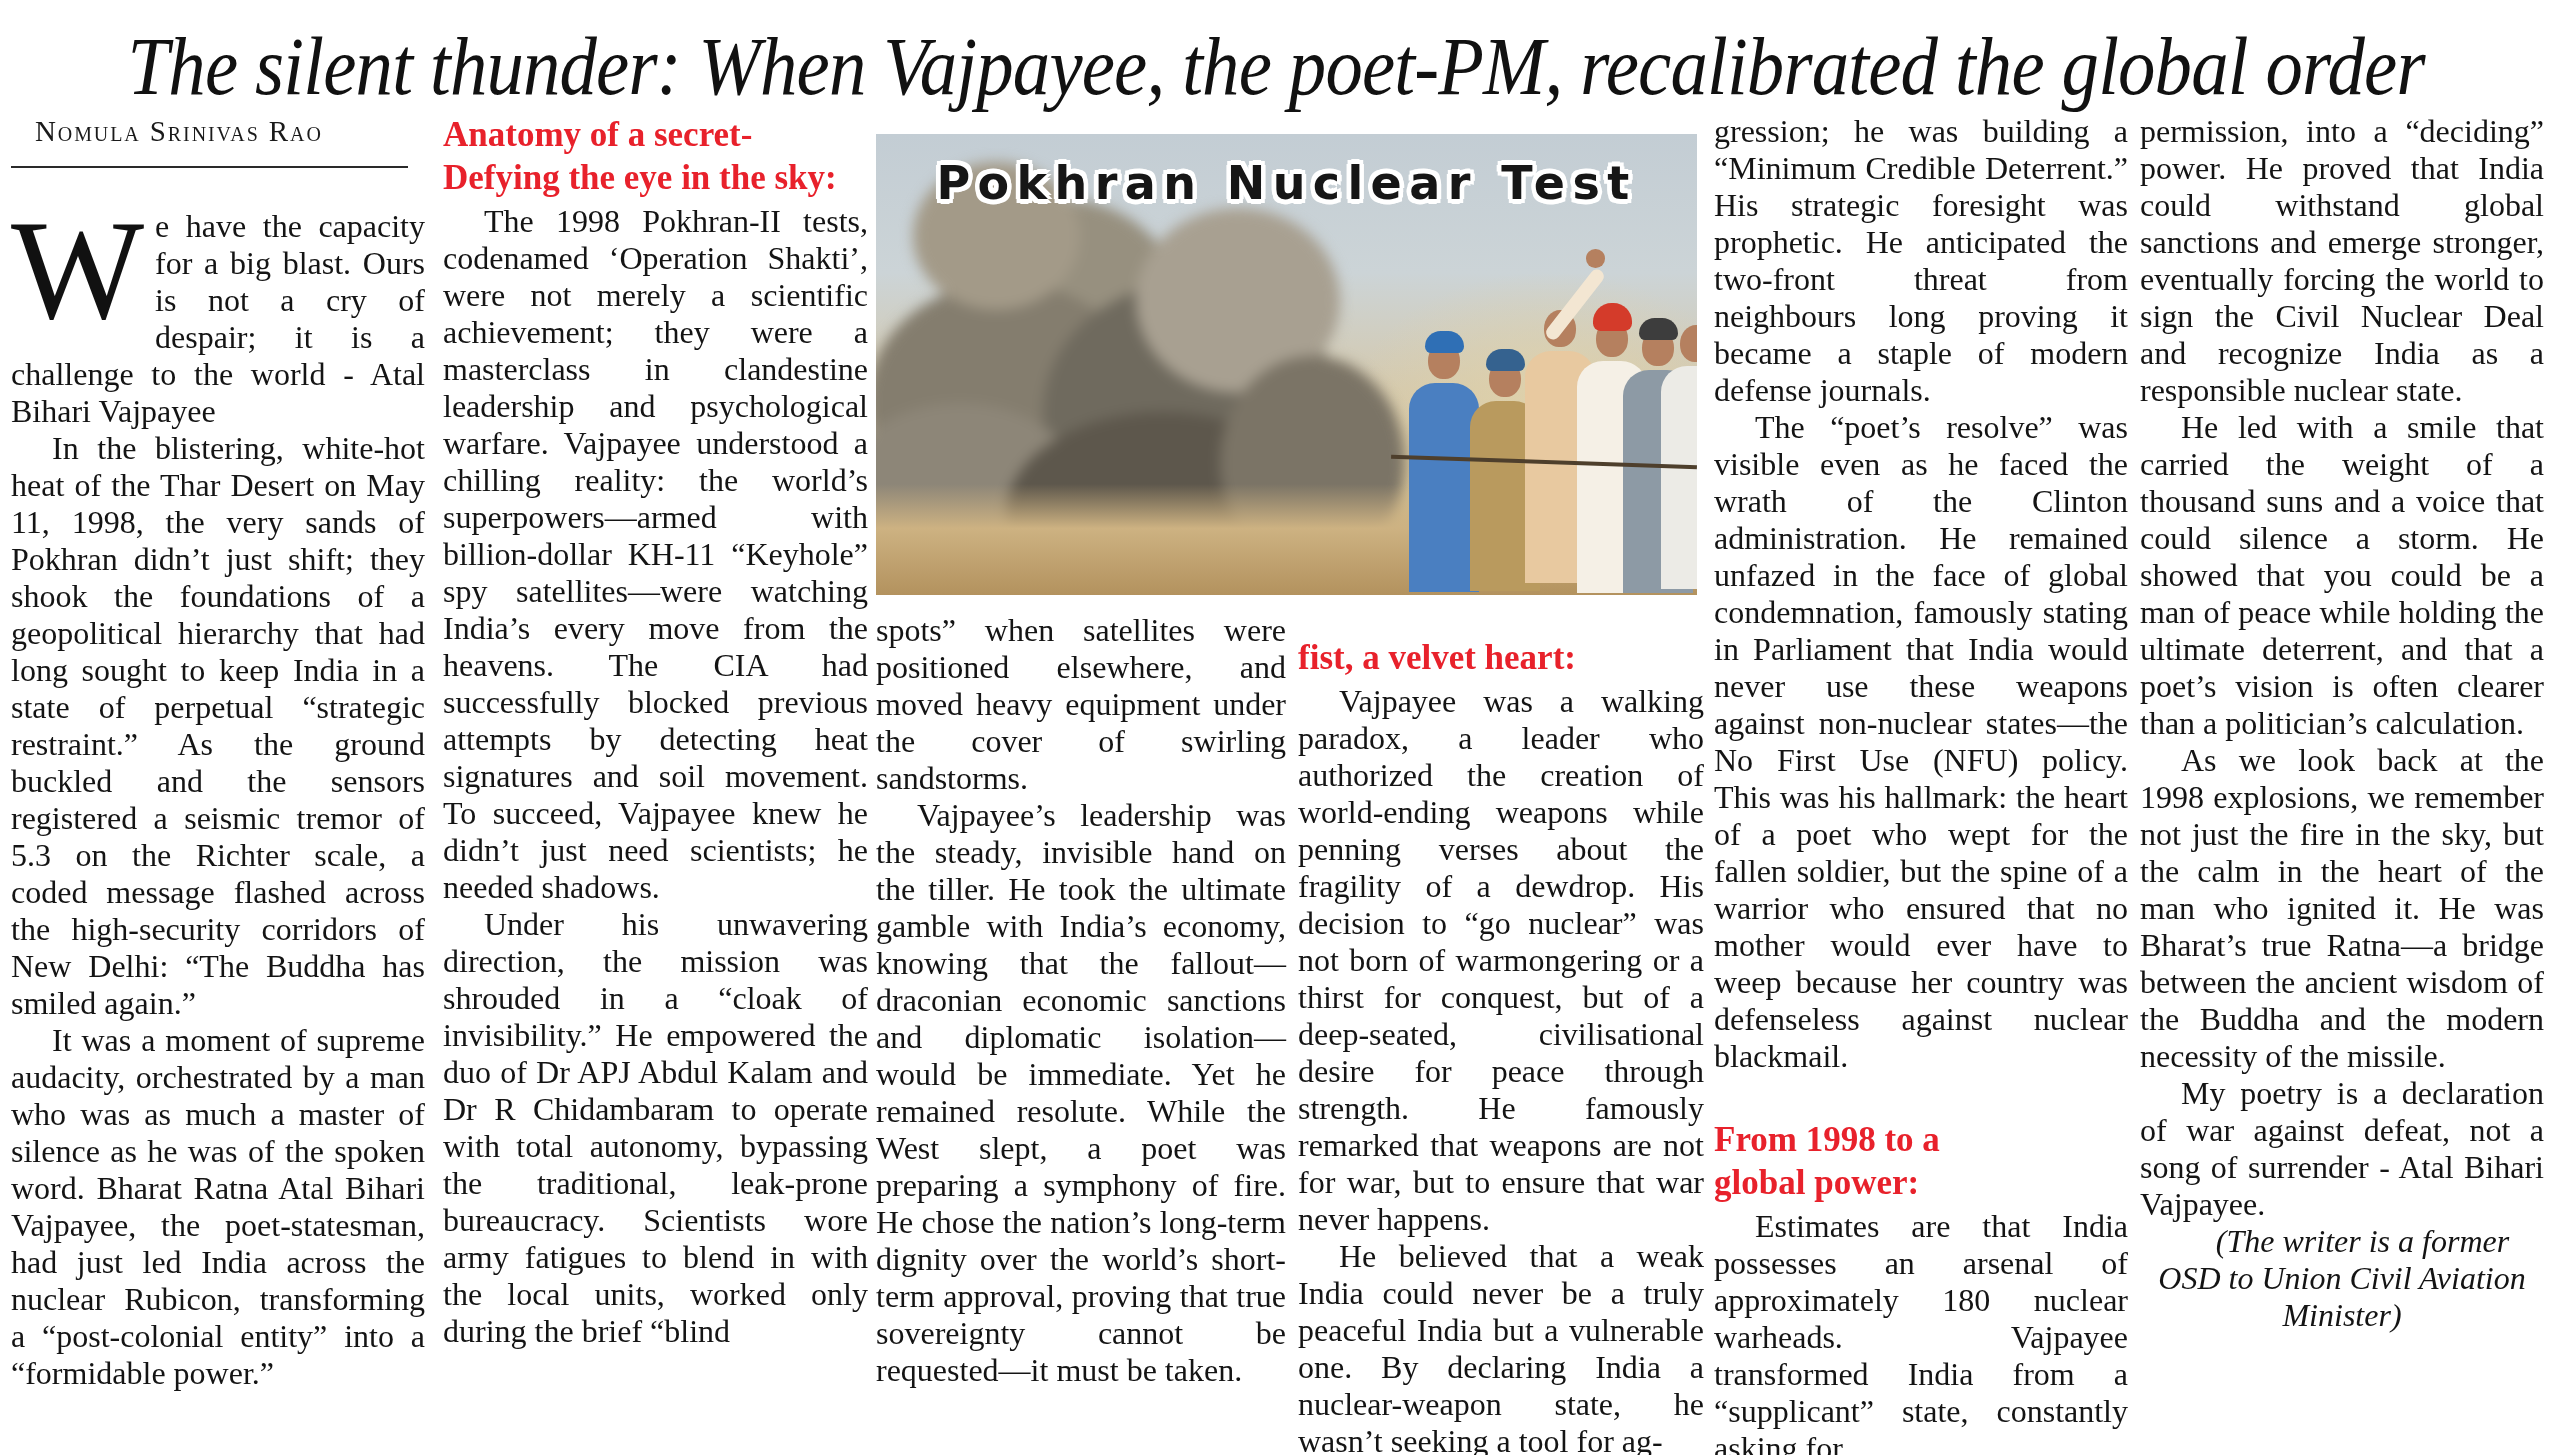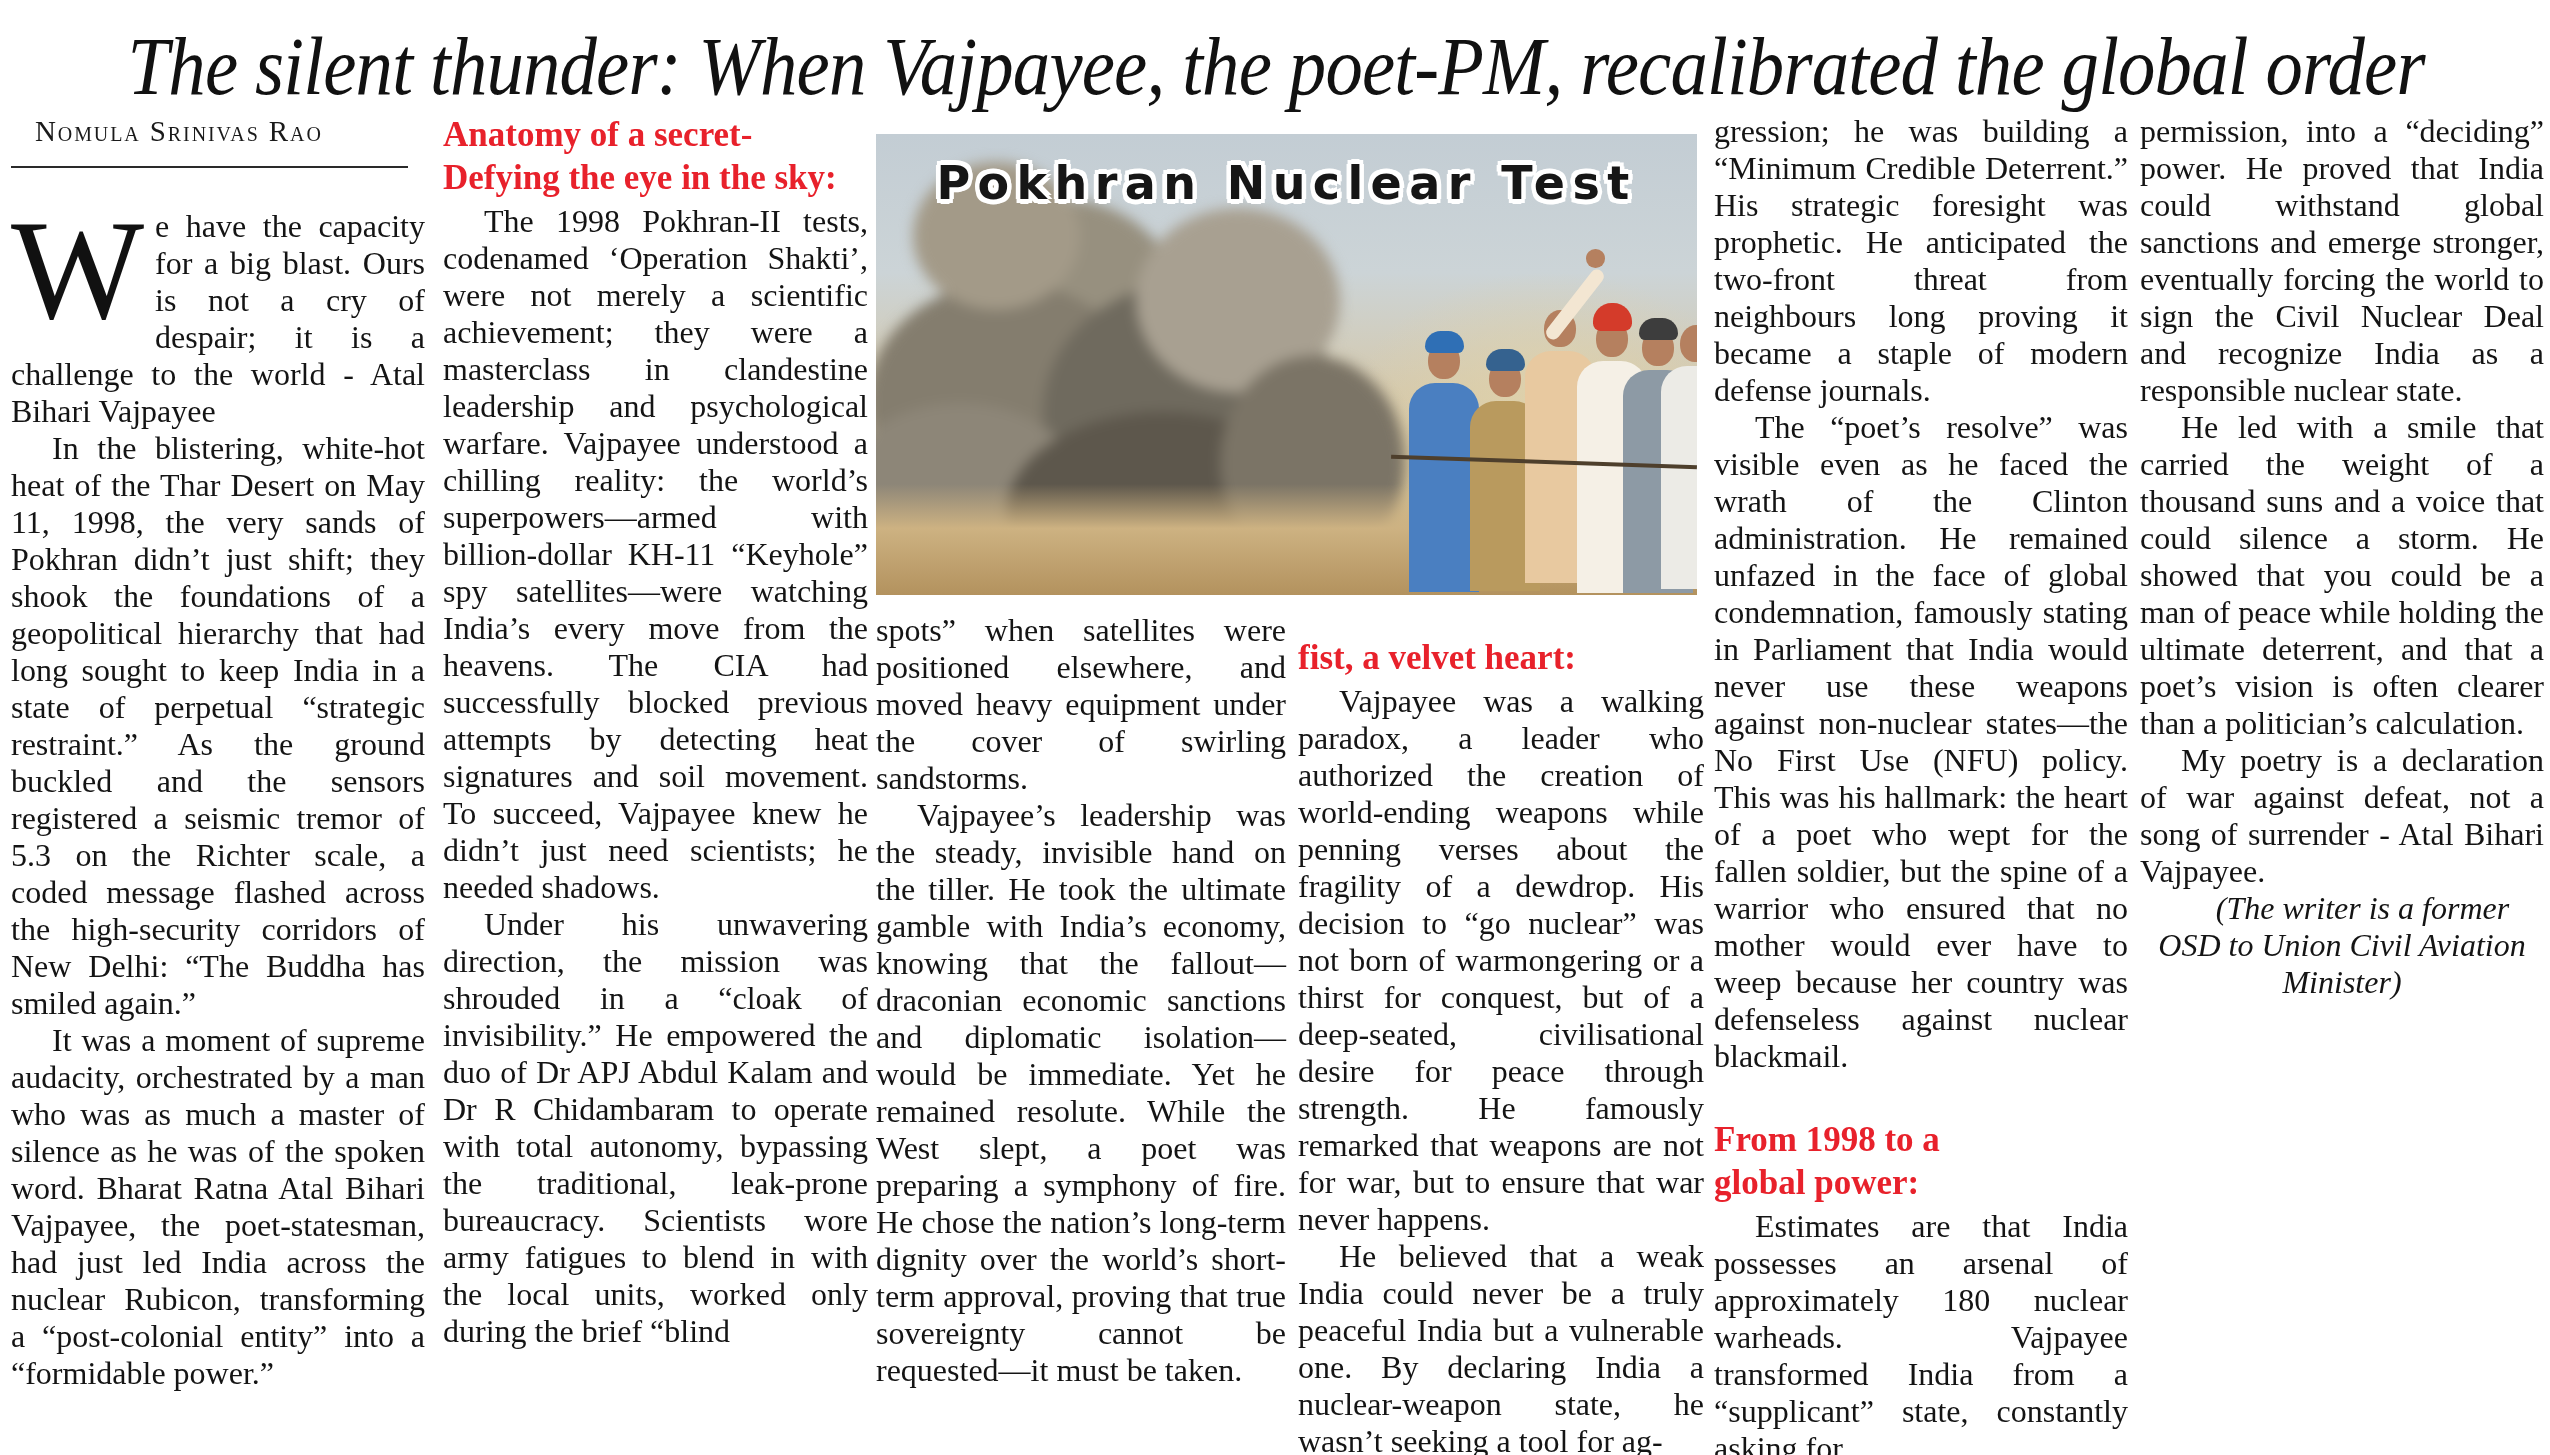--- a/index.html
+++ b/index.html
@@ -167,18 +167,19 @@
     <div class="sec-heading spaced">
       <span>From 1998 to a</span>
       <span>global power:</span>
     </div>
     <p>Estimates are that India possesses an arsenal of approximately 180 nuclear warheads. Vajpayee transformed India from a “supplicant” state, constantly asking for</p>
   </div>
 
   <div class="col" id="col6">
     <p class="noindent">permission, into a “deciding” power. He proved that India could withstand global sanctions and emerge stronger, eventually forcing the world to sign the Civil Nuclear Deal and recognize India as a responsible nuclear state.</p>
     <p>He led with a smile that carried the weight of a thousand suns and a voice that could silence a storm. He showed that you could be a man of peace while holding the ultimate deterrent, and that a poet’s vision is often clearer than a politician’s calculation.</p>
+    <p>As we look back at the 1998 explosions, we remember not just the fire in the sky, but the calm in the heart of the man who ignited it. He was Bharat’s true Ratna—a bridge between the ancient wisdom of the Buddha and the modern necessity of the missile.</p>
     <p>My poetry is a declaration of war against defeat, not a song of surrender - Atal Bihari Vajpayee.</p>
     <p class="tagline">(The writer is a former OSD to Union Civil Aviation Minister)</p>
   </div>
 
 </div>
 
 
 </body></html>

